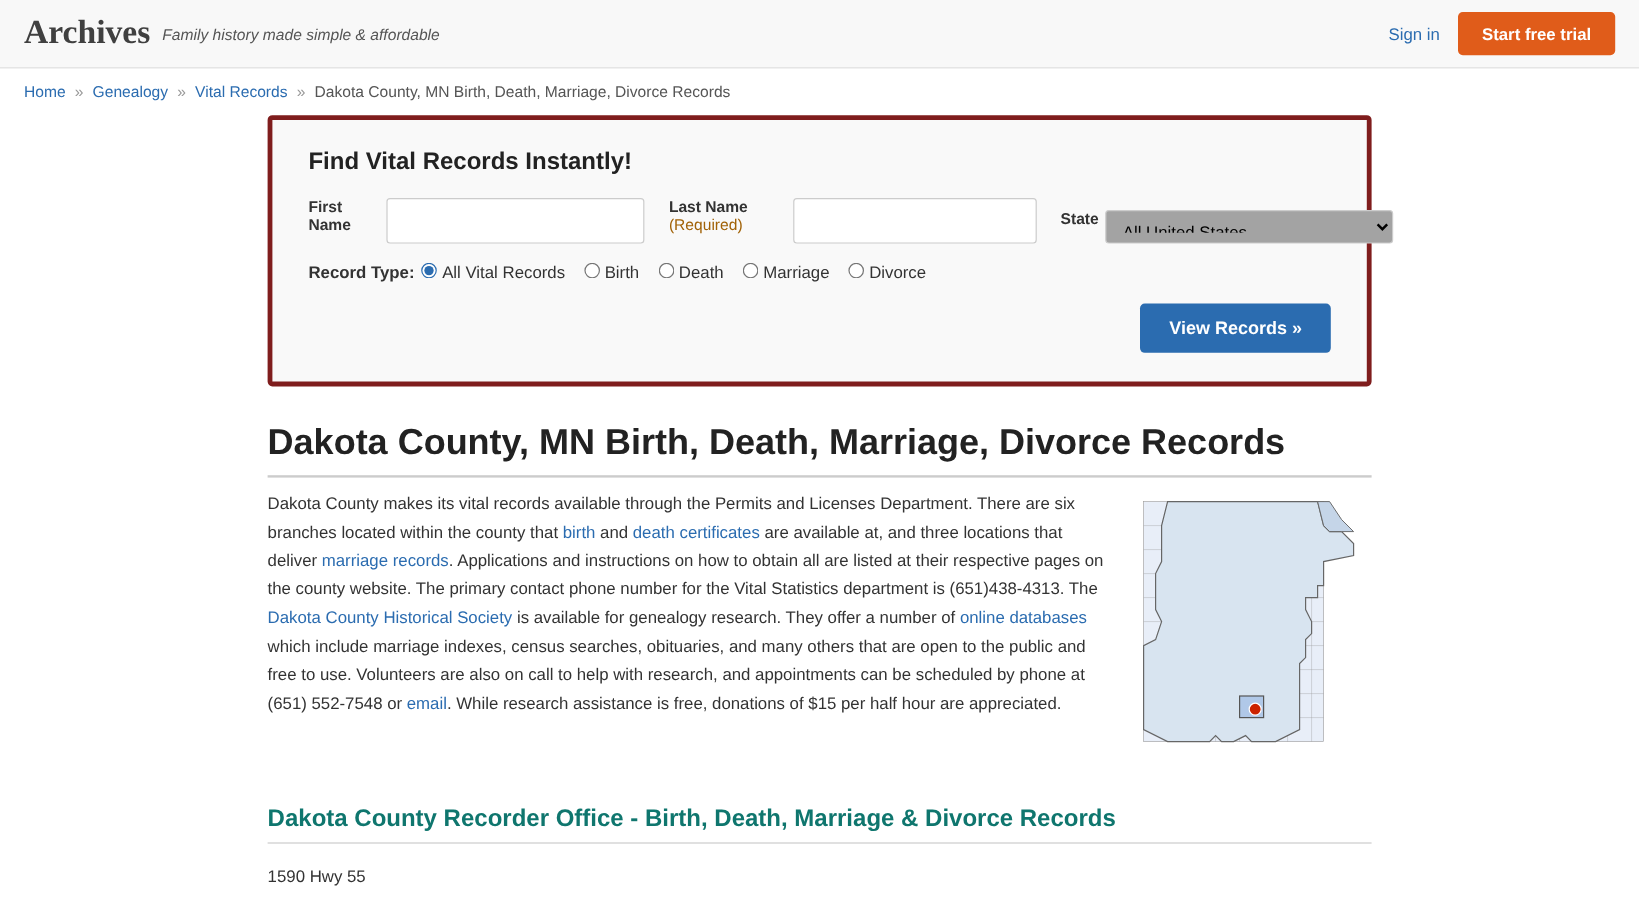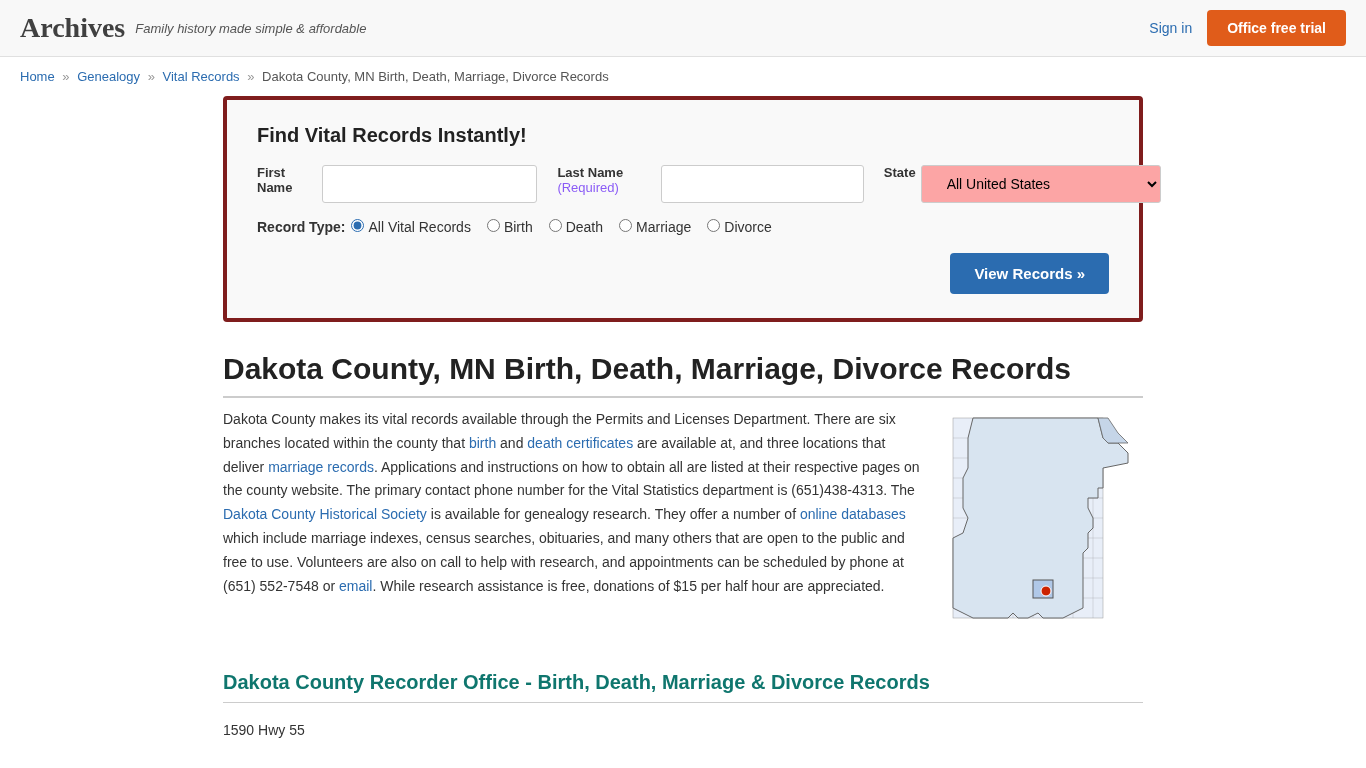--- a/index.html
+++ b/index.html
@@ -101,38 +101,38 @@
       flex-direction: row;
       gap: 5px;
     }
     .form-group label {
       font-size: 13px;
       font-weight: bold;
       color: #333;
     }
     .form-group label .required {
       font-weight: normal;
-      color: #8b5cf6;
+      color: #a16207;
     }
     .form-group input[type="text"] {
       border: 1px solid #ccc;
       border-radius: 3px;
       padding: 8px 10px;
       font-size: 14px;
       width: 240px;
       height: 38px;
     }
     .form-group select {
       border: 1px solid #ccc;
       border-radius: 3px;
-      padding: 8px 21px;
+      padding: 8px 10px;
       font-size: 14px;
       width: 240px;
-      height: 38px;
-      background: #fca5a5;
+      height: 28px;
+      background: #a3a3a3;
     }
     .record-type-row {
       display: flex;
       align-items: center;
       gap: 2px;
       margin-bottom: 18px;
       flex-wrap: wrap;
     }
     .record-type-label {
       font-weight: bold;
@@ -235,21 +235,21 @@
 
 <div class="header">
   <div class="header-left">
     <div class="archives-logo">
       <span>Archives</span>
     </div>
     <div class="tagline">Family history made simple &amp; affordable</div>
   </div>
   <div class="header-right">
     <a href="#" class="sign-in-link">Sign in</a>
-    <button class="start-trial-btn">Office free trial</button>
+    <button class="start-trial-btn">Start free trial</button>
   </div>
 </div>
 
 <div class="breadcrumb">
   <a href="#">Home</a>
   <span class="sep">»</span>
   <a href="#">Genealogy</a>
   <span class="sep">»</span>
   <a href="#">Vital Records</a>
   <span class="sep">»</span>

